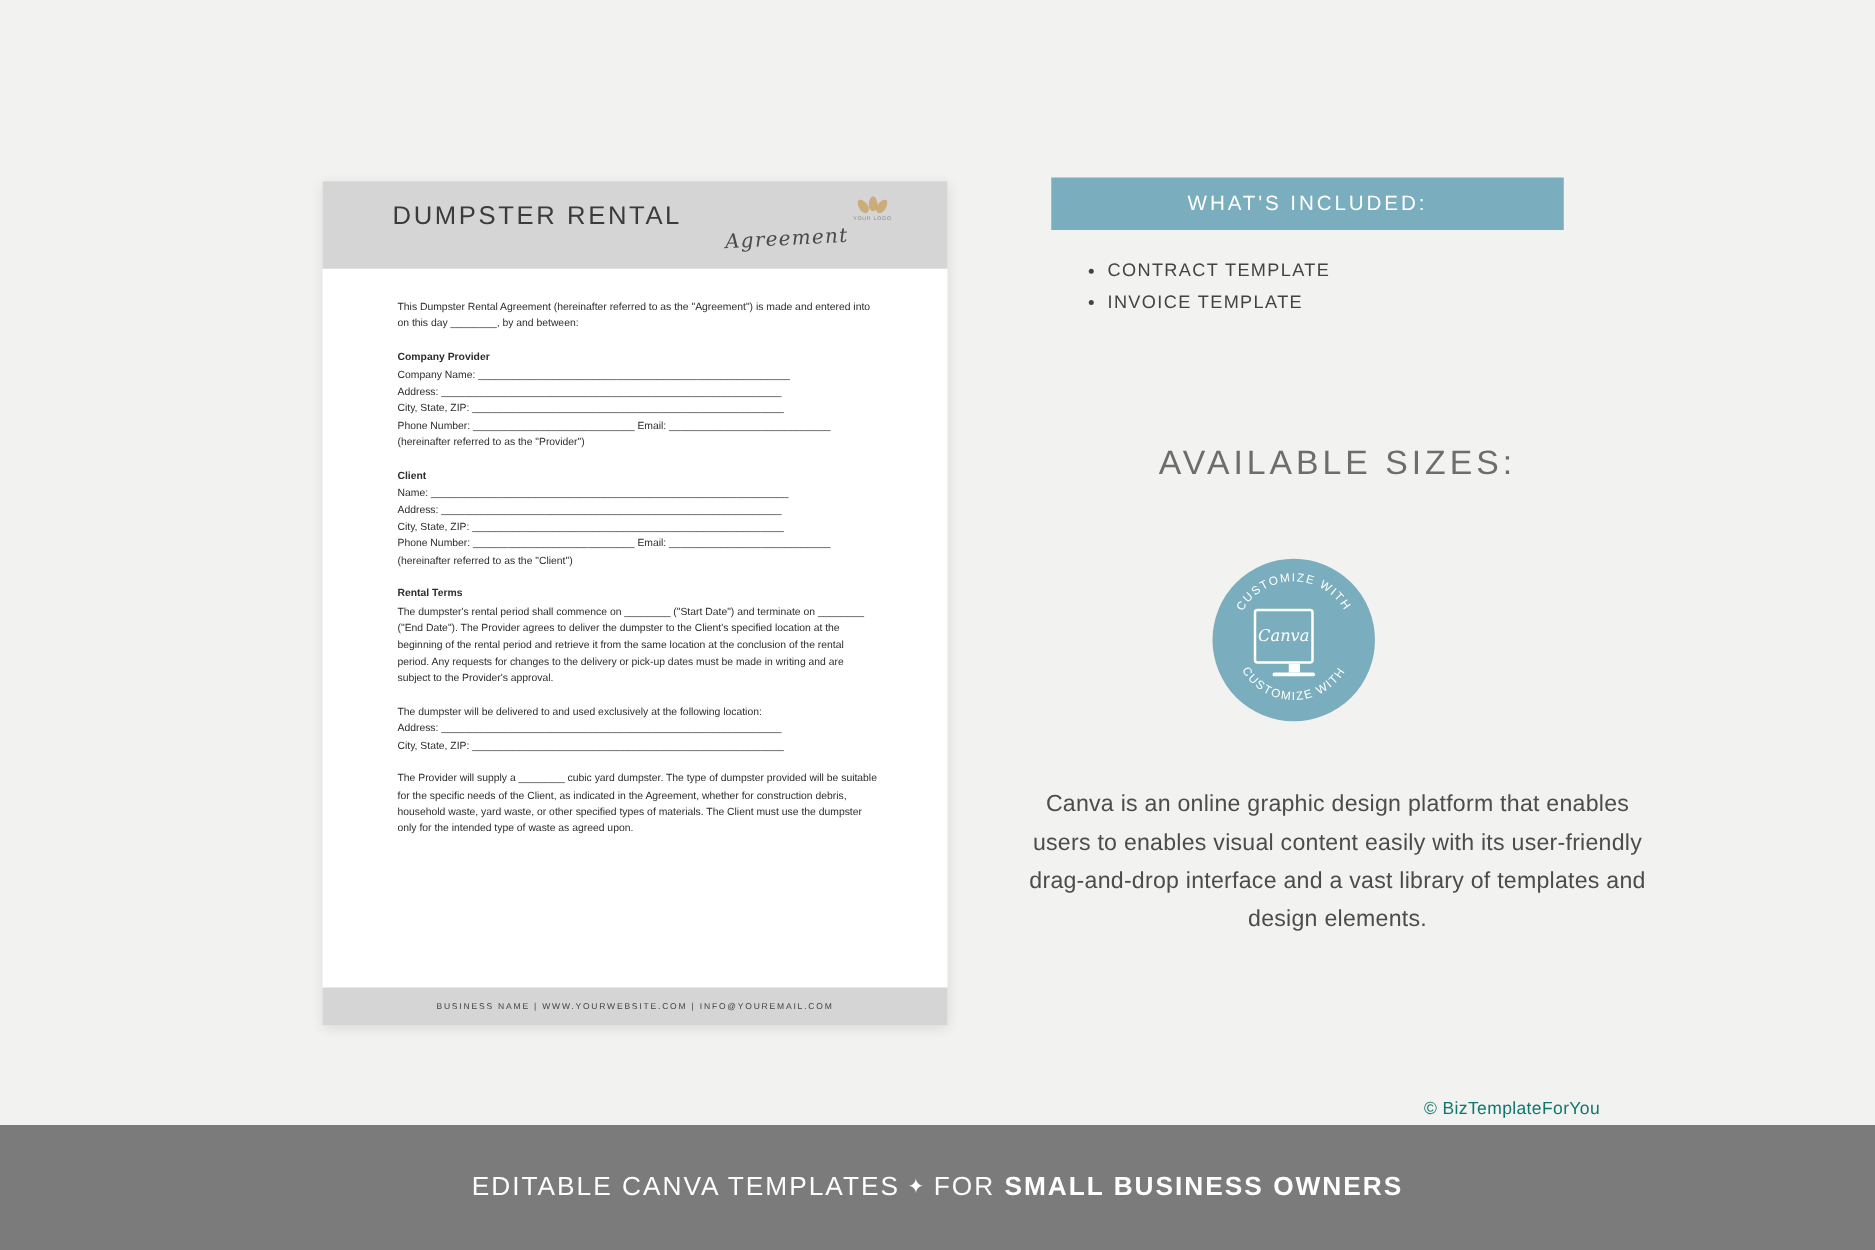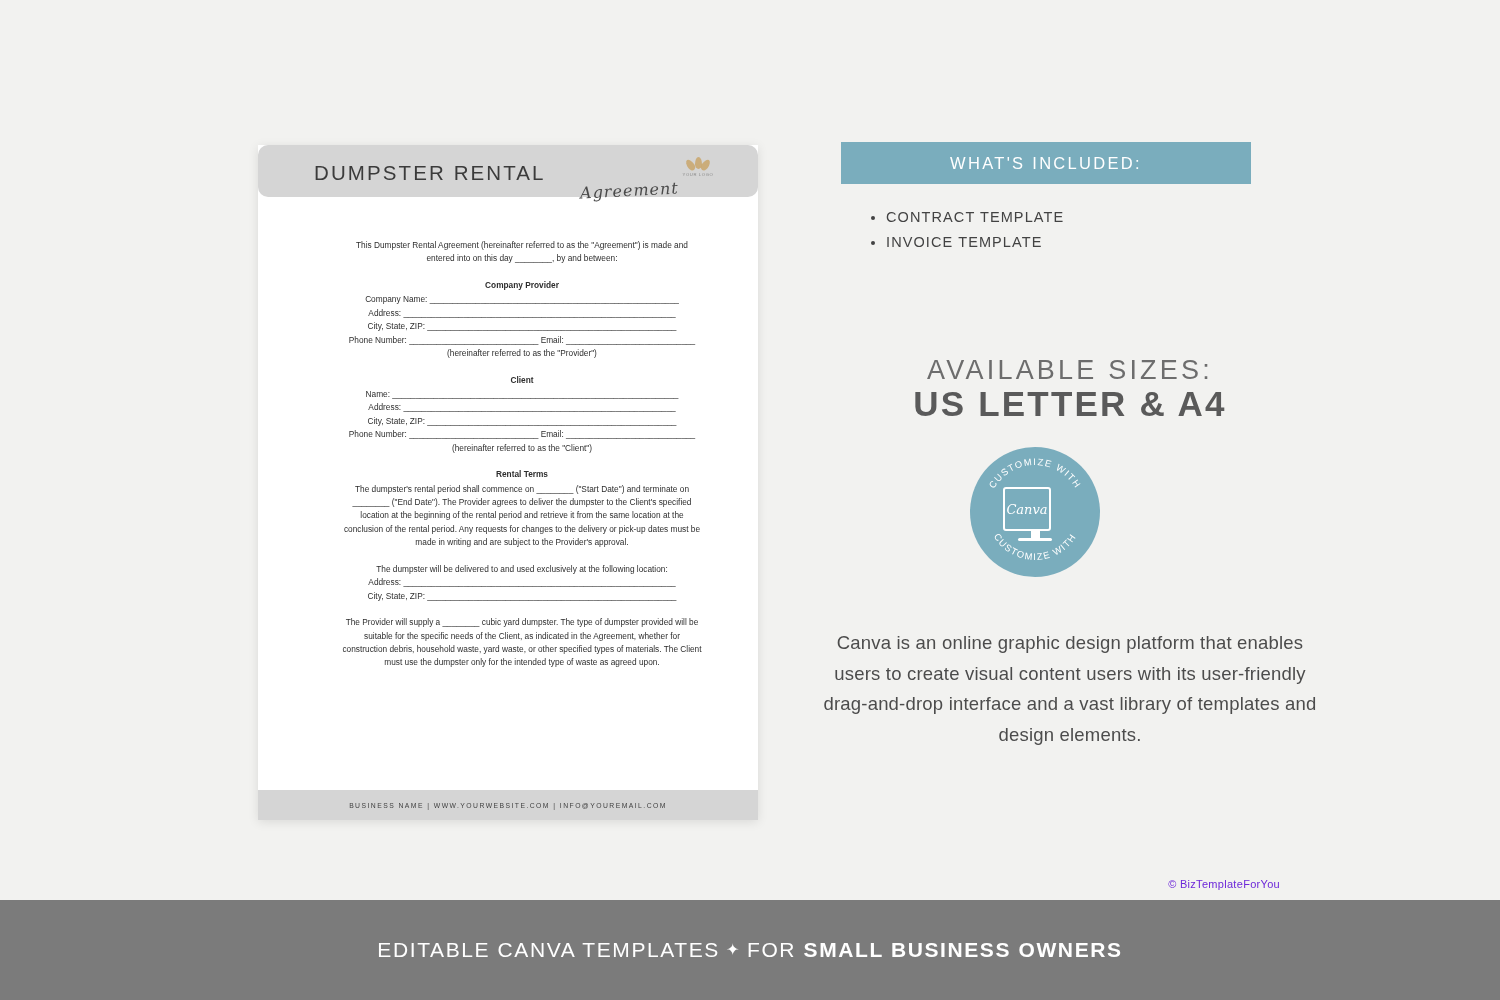--- a/index.html
+++ b/index.html
@@ -20,25 +20,24 @@
     position: absolute;
     left: 258px;
     top: 145px;
     width: 500px;
     height: 675px;
     background: #ffffff;
     box-shadow: 0 2px 10px rgba(0,0,0,0.10);
   }
   #doc-header {
     position: relative;
-    height: 52px;
+    height: 70px;
     background: #d5d5d5;
     display: flex;
     align-items: center;
-    border-radius: 10px;
   }
   #doc-title {
     position: absolute;
     left: 56px;
     top: 16px;
     font-family: "Liberation Sans", sans-serif;
     font-size: 20.5px;
     letter-spacing: 2.1px;
     color: #3b3b3b;
     font-weight: 400;
@@ -83,26 +82,25 @@
     letter-spacing: .6px;
     color: #8a8a8a;
     margin-top: 1px;
   }
 
   #doc-body {
     position: absolute;
     left: 0; right: 0;
     top: 58px;
     bottom: 30px;
-    padding: 36px 56px 0 84px;
+    padding: 36px 56px 0 60px;
     box-sizing: border-box;
     font-size: 8.3px;
     line-height: 1.62;
     color: #2d2d2d;
-    text-align: center;
   }
   .blk { margin-bottom: 13px; }
   .hdg { font-weight: bold; margin-bottom: 1px; }
 
   #doc-footer {
     position: absolute;
     left: 0; right: 0; bottom: 0;
     height: 30px;
     background: #d5d5d5;
     display: flex;
@@ -239,22 +237,22 @@
     color: #4c4c4c;
     letter-spacing: .2px;
   }
 
   #credit {
     position: absolute;
     left: 820px;
     top: 878px;
     width: 460px;
     text-align: right;
-    font-size: 11px;
-    color: #6d28d9;
+    font-size: 14px;
+    color: #0f766e;
     letter-spacing: .3px;
   }
 
   
   #bottom-bar {
     position: absolute;
     left: 0; bottom: 0;
     width: 1500px;
     height: 100px;
     background: #7b7b7b;
@@ -335,21 +333,20 @@
   <div id="included-bar">
     <span>WHAT'S INCLUDED:</span>
   </div>
 
   <ul id="included-list">
     <li>CONTRACT TEMPLATE</li>
     <li>INVOICE TEMPLATE</li>
   </ul>
 
   <div id="sizes-label">AVAILABLE SIZES:</div>
-  <div id="sizes-value">US LETTER &amp; A4</div>
 
   <div id="badge">
     <svg class="arc-text" viewBox="0 0 130 130">
       <defs>
         <path id="arcTop" d="M 18,65 A 47,47 0 0 1 112,65" fill="none"></path>
         <path id="arcBottom" d="M 17,65 A 48,48 0 0 0 113,65" fill="none"></path>
       </defs>
       <text>
         <textPath href="#arcTop" startOffset="50%" text-anchor="middle">CUSTOMIZE WITH</textPath>
       </text>
@@ -359,21 +356,21 @@
     </svg>
     <div id="monitor">
       <div class="screen">
           <span>Canva</span>
         </div>
       <div class="neck"></div>
       <div class="base"></div>
     </div>
   </div>
 
-  <div id="canva-desc">Canva is an online graphic design platform that enables users to create visual content users with its user-friendly drag-and-drop interface and a vast library of templates and design elements.</div>
+  <div id="canva-desc">Canva is an online graphic design platform that enables users to enables visual content easily with its user-friendly drag-and-drop interface and a vast library of templates and design elements.</div>
 </div>
 
 <div id="credit">© BizTemplateForYou</div>
 
 <div id="bottom-bar">
   <div class="txt">
     <span>EDITABLE CANVA TEMPLATES</span><span class="star">✦</span><span>FOR </span><span class="bold">SMALL BUSINESS OWNERS</span>
   </div>
 </div>
 

